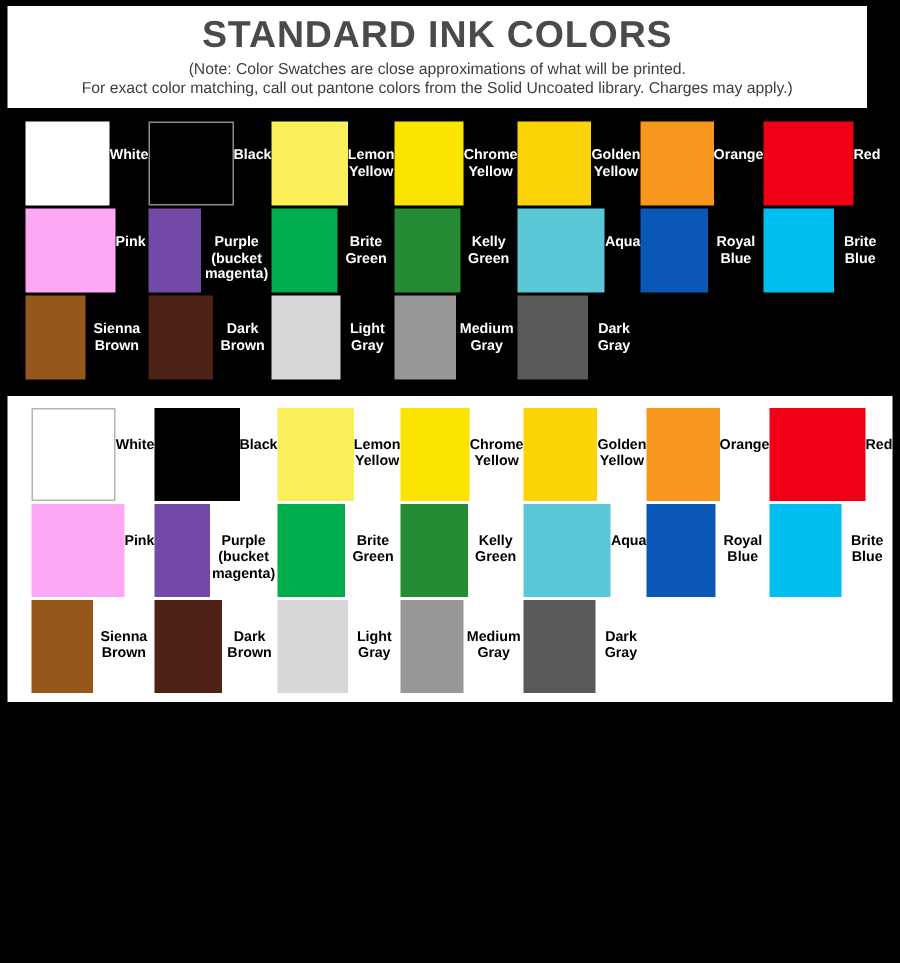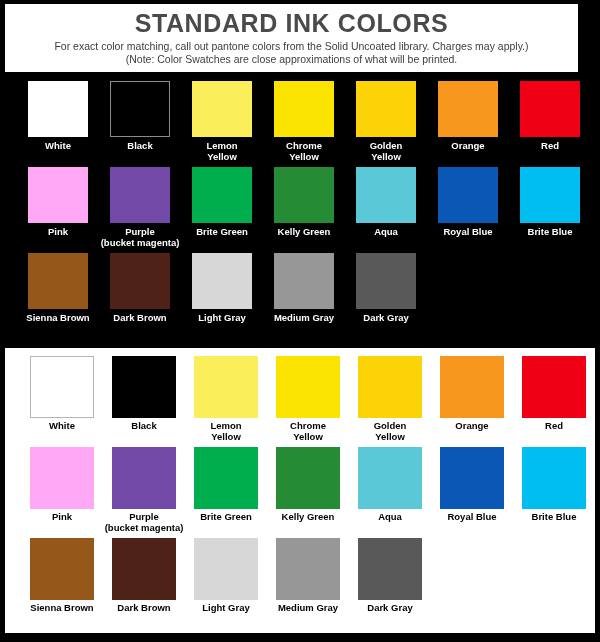--- a/index.html
+++ b/index.html
@@ -39,21 +39,21 @@
   .grid {
     display: flex;
     flex-direction: column;
   }
   .grid-row {
     display: flex;
     flex-direction: row;
   }
   .cell {
     display: flex;
-    flex-direction: column;
+    flex-direction: row;
     align-items: center;
   }
   .chip {
     box-sizing: border-box;
   }
   .chip-label {
     text-align: center;
     line-height: 1.12;
     white-space: pre-line;
   }
@@ -112,22 +112,22 @@
     height: 24px;
   }
 </style>
 </head>
 <body>
 
 <div>
 
   <div class="title-band">
     <div class="title-main">STANDARD INK COLORS</div>
+    <div class="title-note">(Note: Color Swatches are close approximations of what will be printed.</div>
     <div class="title-note">For exact color matching, call out pantone colors from the Solid Uncoated library. Charges may apply.)</div>
-    <div class="title-note">(Note: Color Swatches are close approximations of what will be printed.</div>
   </div>
 
   <div class="section-dark">
     <div class="grid">
         <div class="grid-row">
           <div class="cell">
             <div class="chip" style="background: rgb(255, 255, 255);"></div>
             <div class="chip-label">White</div>
           </div>
           <div class="cell">

